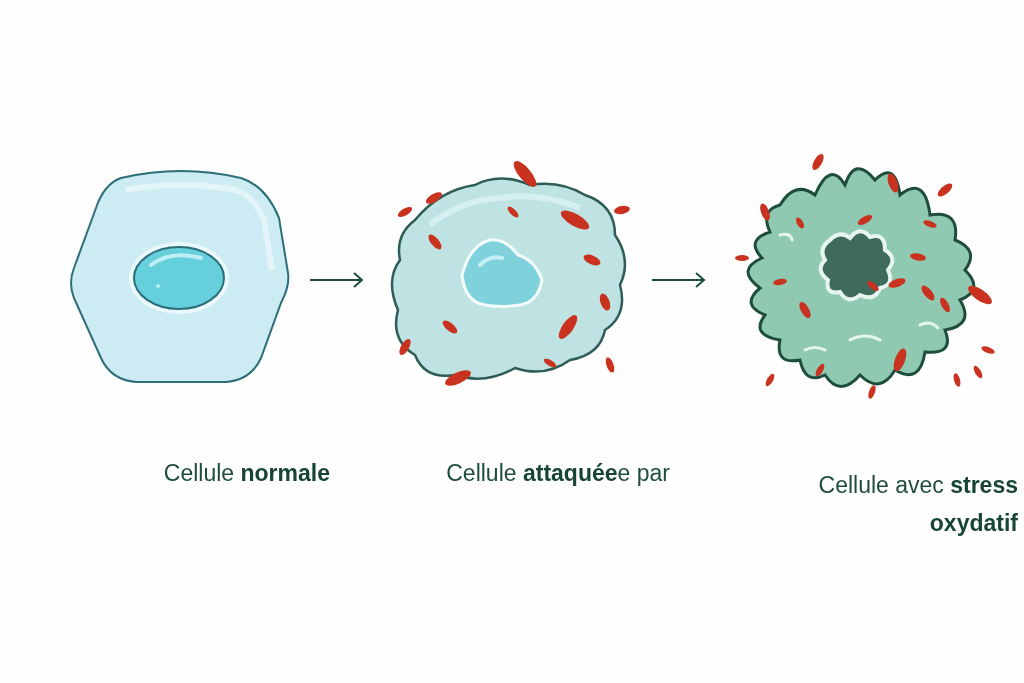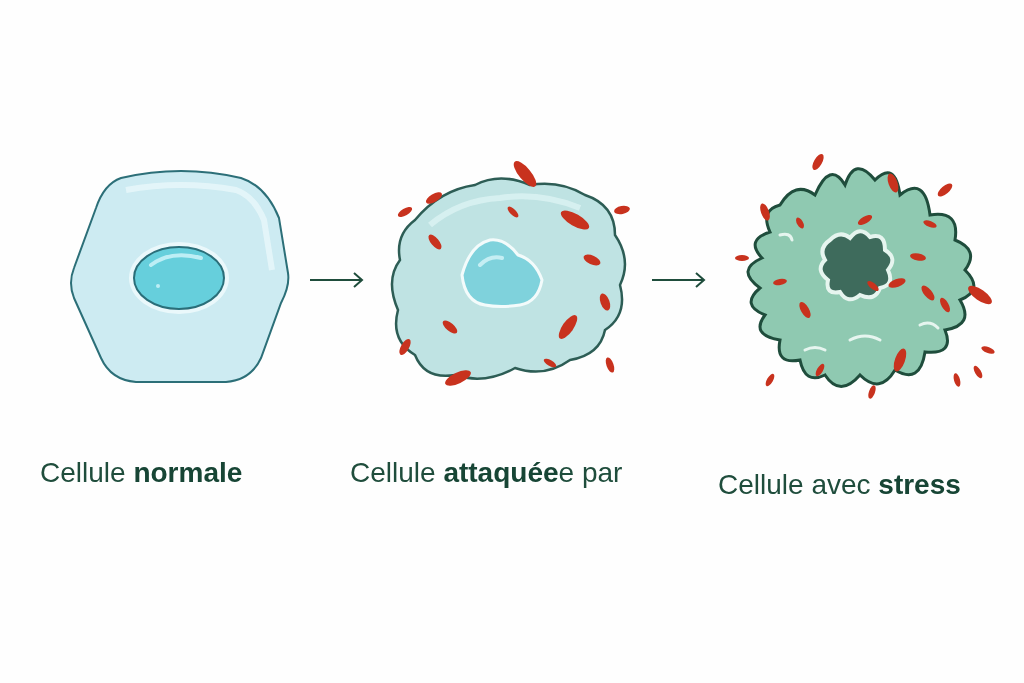--- a/index.html
+++ b/index.html
@@ -1,18 +1,18 @@
 <!DOCTYPE html>
 <html><head>
 <meta charset="utf-8">
 <style>
   html, body { margin:0; padding:0; }
   body { width:1024px; height:683px; background:#fefefe; position:relative; overflow:hidden;
          font-family:"Liberation Sans", "DejaVu Sans", sans-serif; }
-  .cap { position:absolute; color:#1f4d3c; font-size:28px; line-height:38px; text-align:left; }
+  .cap { position:absolute; color:#1f4d3c; font-size:23px; line-height:38px; text-align:right; }
   .cap b { font-weight:700; color:#174535; }
   svg { position:absolute; overflow:visible; }
 </style>
 </head>
 <body>
 
 <svg width="230" height="230" style="left:66px;top:168px" viewBox="0 0 230 230">
   <path d="M55 10 Q115 -4 175 10 Q200 18 213 50 L222 105 Q224 118 215 135 L195 190 Q185 212 160 214 L70 214 Q45 212 35 190 L8 130 Q2 115 8 100 L30 40 Q38 16 55 10 Z" fill="#cdebf2" stroke="#2c6f78" stroke-width="2"></path>
   <path d="M60 22 Q115 12 170 22 Q188 28 198 52 L206 102" fill="none" stroke="#e8f7fa" stroke-width="6" opacity="0.8"></path>
   <ellipse cx="113" cy="110" rx="50" ry="36" fill="#eaf8fb"></ellipse>
@@ -94,13 +94,14 @@
 <div class="cap" style="left:40px;top:454px;width:290px;">
   <span>Cellule </span><b>normale</b>
 </div>
 
 <div class="cap" style="left:350px;top:454px;width:320px;">
   <div><span>Cellule </span><b>attaquée</b><span>e par</span></div>
 </div>
 
 <div class="cap" style="left:718px;top:454px;width:300px;margin-top:12px;">
   <div><span>Cellule avec </span><b>stress</b></div>
+  <div><b>oxydatif</b></div>
 </div>
 
 </body></html>

